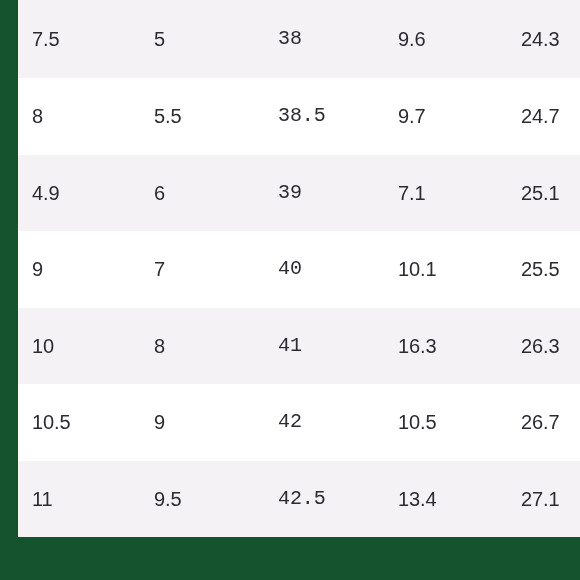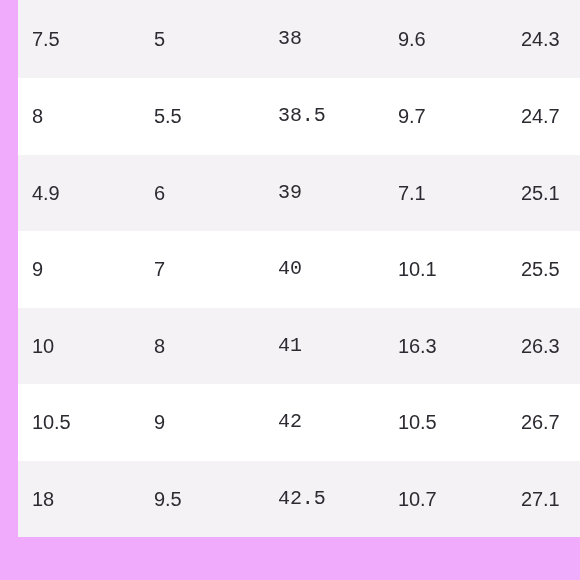--- a/index.html
+++ b/index.html
@@ -10,21 +10,21 @@
     width: 580px;
     height: 580px;
     background: #ffffff;
     font-family: "Liberation Sans", sans-serif;
     overflow: hidden;
   }
 
   .size-table-wrap {
     width: 580px;
     height: 580px;
-    background: #f0abfc;
+    background: #14532d;
     position: relative;
   }
 
   .size-table {
     width: 544px;
     margin: 0 18px 0 18px;
     border-collapse: collapse;
     table-layout: fixed;
   }
 
@@ -113,22 +113,22 @@
 
       <tr class="plain">
         <td class="c0">10.5</td>
         <td class="c1">9</td>
         <td class="c2">42</td>
         <td class="c3">10.5</td>
         <td class="c4">26.7</td>
       </tr>
 
       <tr class="striped">
-        <td class="c0">18</td>
+        <td class="c0">11</td>
         <td class="c1">9.5</td>
         <td class="c2">42.5</td>
-        <td class="c3">10.7</td>
+        <td class="c3">13.4</td>
         <td class="c4">27.1</td>
       </tr>
 
     </tbody>
   </table>
 </div>
 
 </body></html>

